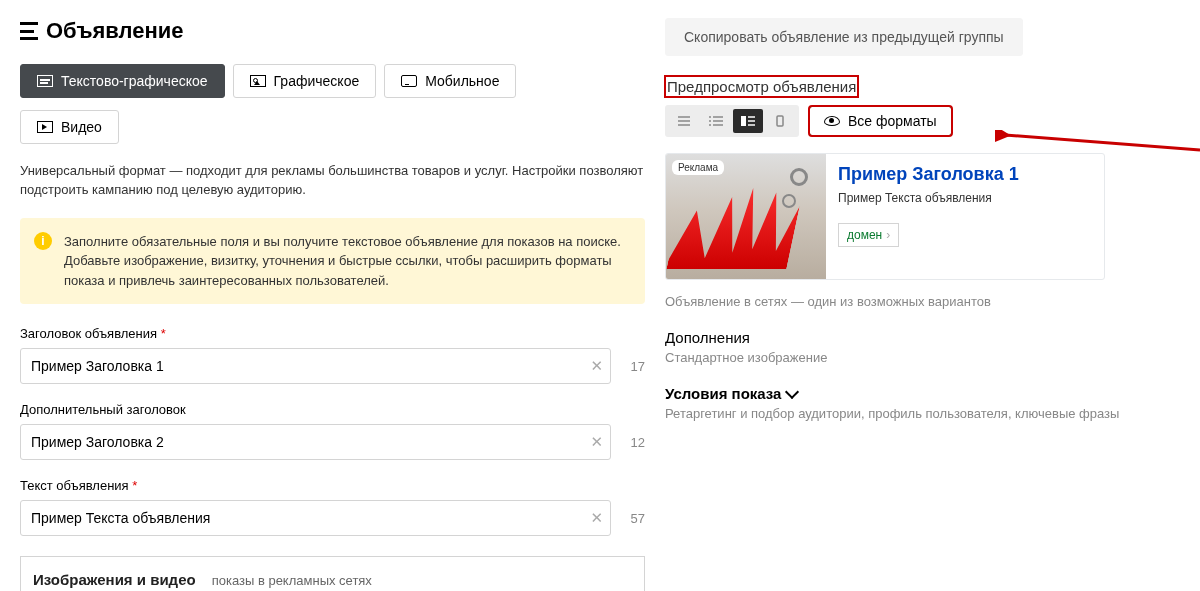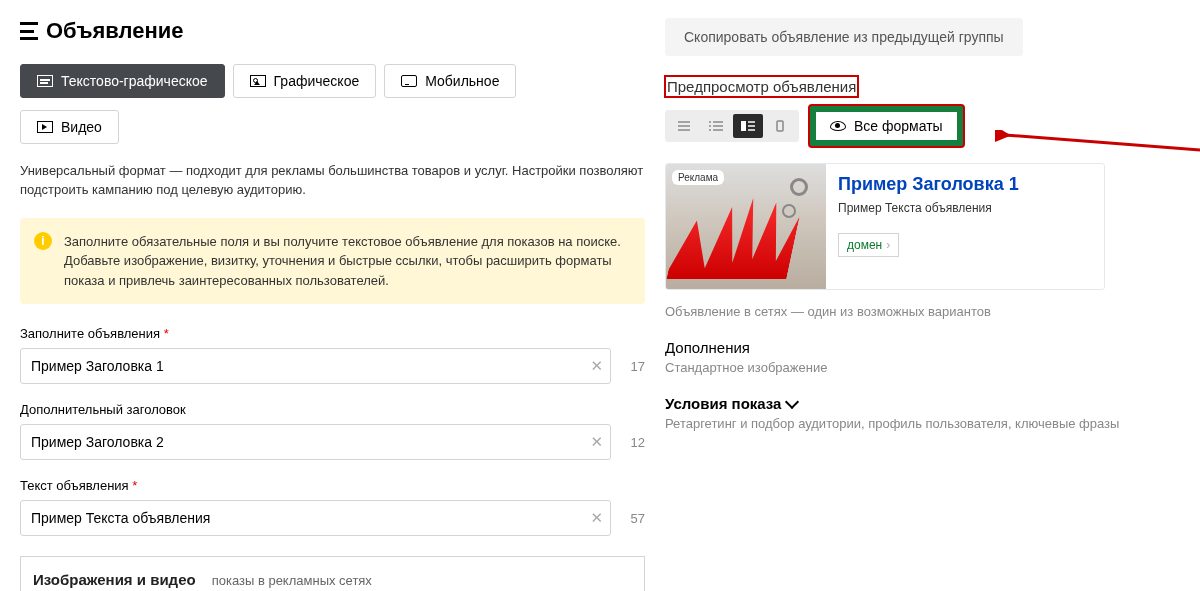--- a/index.html
+++ b/index.html
@@ -41,21 +41,21 @@
 .counter { width: 24px; text-align: right; font-size: 13px; color: #888; }
 .section-cut { border: 1px solid #d4d4d4; border-bottom: none; padding: 14px 12px 4px; font-size: 15px; font-weight: 700; color: #222; margin-top: 20px; display:flex; gap:16px; align-items:baseline;}
 .section-cut .sub{font-weight:400;font-size:13px;color:#666;}
 .copy-btn { background: #f4f4f4; border: 1px solid #f4f4f4; border-radius: 3px; padding: 10px 18px; font-size: 14px; color: #555; cursor: pointer; display: block; margin-bottom: 20px; }
 .preview-title { font-size: 15px; color: #333; margin-bottom: 8px; padding:2px 2px;}
 .preview-controls { display: flex; gap: 10px; align-items: center; margin-bottom: 16px; }
 .view-btns { display: flex; background: #ededed; border-radius: 3px; padding: 4px; gap: 2px; }
 .vb { width: 30px; height: 24px; display: flex; align-items: center; justify-content: center; cursor: pointer; border-radius: 2px; }
 .vb.active { background: #2b2b2b; }
 .vb svg { width: 16px; height: 12px; }
-.all-formats { border: 7px solid #15803d; border-radius: 3px; padding: 6px 14px; font-size: 14px; cursor: pointer; display: flex; align-items: center; gap: 8px; background:#fff;}
+.all-formats { border: 1px solid #15803d; border-radius: 3px; padding: 6px 14px; font-size: 14px; cursor: pointer; display: flex; align-items: center; gap: 8px; background:#fff;}
 .eye { width: 16px; height: 10px; border: 1.5px solid #000; border-radius: 50% 50% 50% 50% / 60% 60% 40% 40%; position: relative; }
 .eye::after{content:"";position:absolute;left:4px;top:1px;width:5px;height:5px;border-radius:50%;background:#000;}
 .hl-red{ outline:2px solid #c80000; outline-offset:-1px; }
 .arrow { position: absolute; top: 130px; left: 330px; }
 .ad-card { border: 1px solid #e6e9ec; border-radius: 3px; display: flex; overflow: hidden; margin-bottom: 14px; width: 440px; }
 .ad-img { width: 160px; height: 125px; position: relative; background: linear-gradient(180deg,#dedede 0%,#cfc7bd 45%,#b8ad9f 100%); }
 .ad-img::before{content:"";position:absolute;left:10px;bottom:10px;width:120px;height:90px;background:linear-gradient(180deg,#ff3333 0%,#cc0000 100%);clip-path:polygon(0% 90%,15% 35%,30% 88%,42% 20%,52% 82%,58% 10%,68% 78%,78% 15%,88% 80%,100% 30%,100% 100%,0% 100%);transform:skewX(-12deg);}
 .ring{position:absolute;right:18px;top:14px;width:18px;height:18px;border:3px solid #888;border-radius:50%;}
 .ring.r2{right:30px;top:40px;width:14px;height:14px;border-width:2px;}
 .ad-label { position: absolute; top: 6px; left: 6px; background: #fff; border-radius: 6px; padding: 2px 6px; font-size: 10px; color: #333; }
@@ -108,21 +108,21 @@
 
     <p class="desc">Универсальный формат — подходит для рекламы большинства товаров и услуг. Настройки позволяют подстроить кампанию под целевую аудиторию.</p>
 
     <div class="info-box">
       <div class="info-ic">i</div>
       <span>Заполните обязательные поля и вы получите текстовое объявление для показов на поиске. Добавьте изображение, визитку, уточнения и быстрые ссылки, чтобы расширить форматы показа и привлечь заинтересованных пользователей.</span>
     </div>
 
     <div class="field">
       <label class="field-label">
-        <span>Заполните объявления</span> <span class="req">*</span>
+        <span>Заголовок объявления</span> <span class="req">*</span>
       </label>
       <div class="input-row">
         <div class="input-wrap">
           <input class="input" value="Пример Заголовка 1" style="">
           <span class="clear-x">✕</span>
         </div>
         <span class="counter">17</span>
       </div>
     </div>
 

